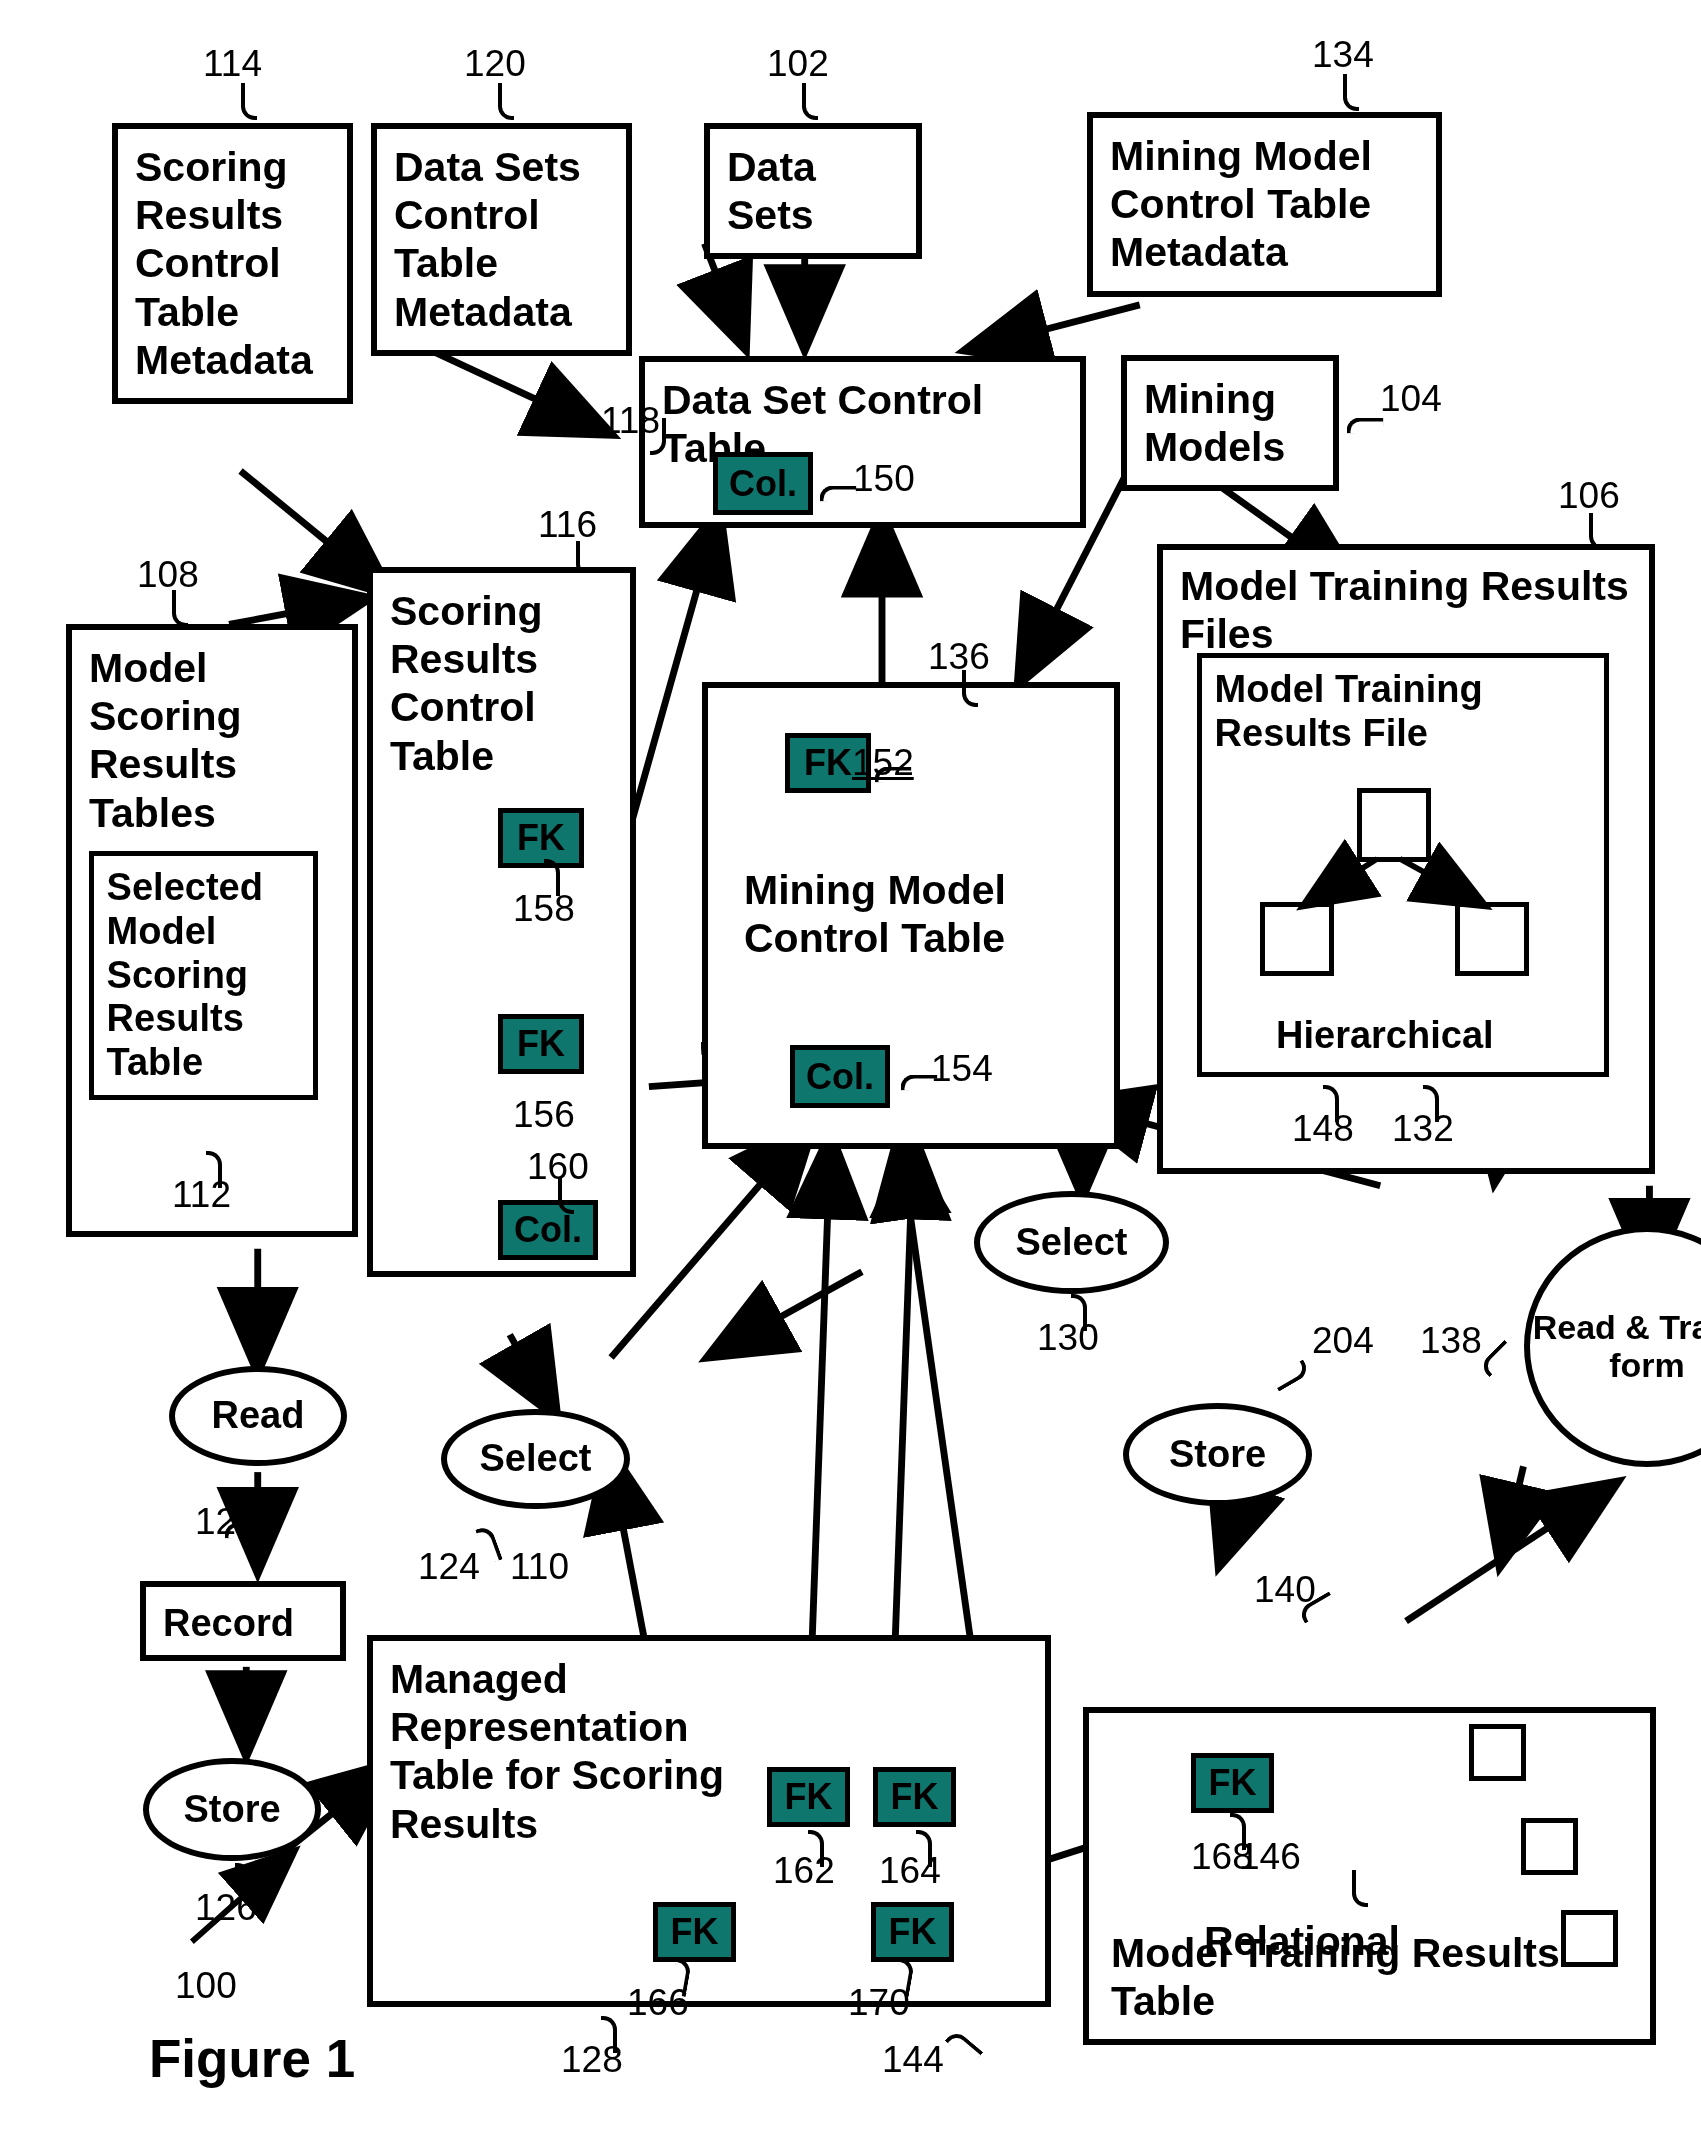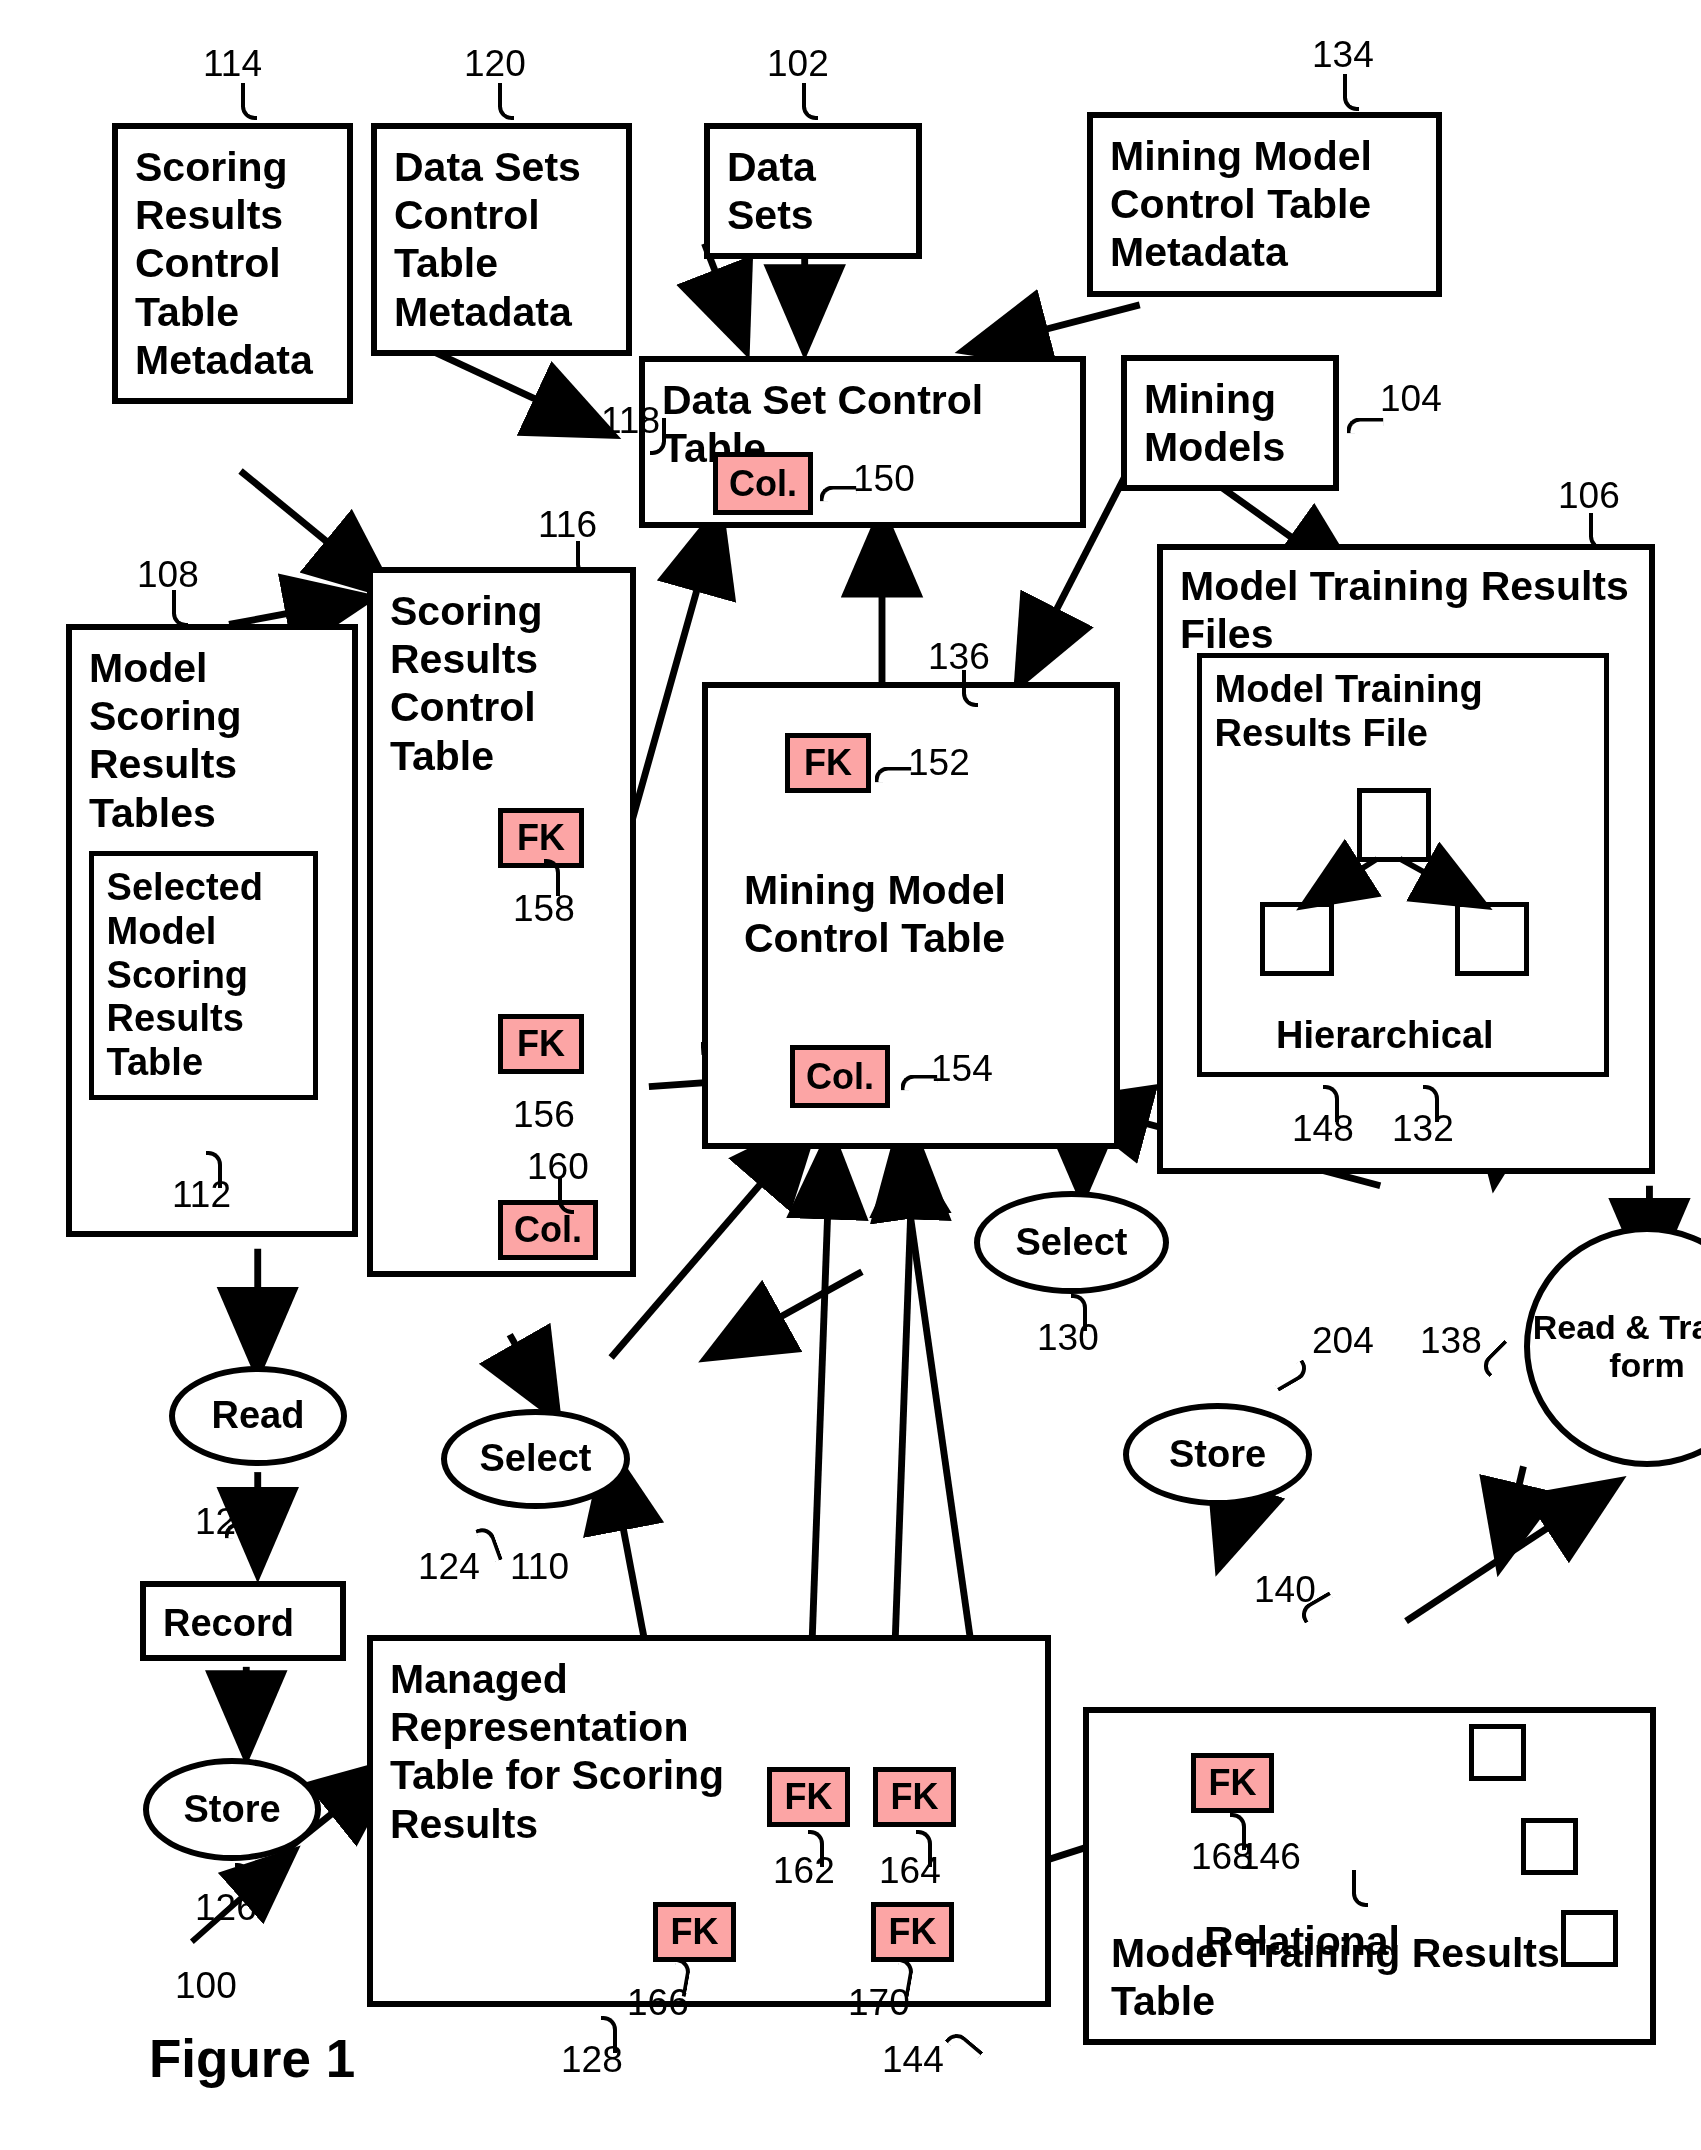--- a/index.html
+++ b/index.html
@@ -2,21 +2,21 @@
 <html style="font-size:9.2px"><head>
 <meta charset="utf-8">
 <style>
   * { box-sizing: border-box; }
   html, body { margin: 0; padding: 0; }
   body { width: 1701px; height: 2151px; background: #fff; font-family: Arial, Helvetica, sans-serif; position: relative; }
   .stage { position: relative; width: 1701px; height: 2151px; }
   .box { position: absolute; border: 6.9px solid #000; background: #fff; padding: 13.7px 17px; font-size: 41px; font-weight: 700; line-height: 1.18; }
   .box.small { font-size: 38px; }
   .inner { position: absolute; border: 5.7px solid #000; background: #fff; font-size: 38px; font-weight: 700; line-height: 1.15; padding: 10.3px 12.6px; }
-  .fk { position: absolute; border: 5.7px solid #000; background: #fca5a5; font-size: 36px; font-weight: 700; text-align: center; display:flex; align-items:center; justify-content:center; }
+  .fk { position: absolute; border: 5.7px solid #000; background: #0f766e; font-size: 36px; font-weight: 700; text-align: center; display:flex; align-items:center; justify-content:center; }
   .ell { position: absolute; border: 6.9px solid #000; border-radius: 50%; background: #fff; font-size: 38px; font-weight: 700; text-align: center; display:flex; align-items:center; justify-content:center; line-height:1.1; }
   .circ { position: absolute; border: 6.9px solid #000; border-radius: 50%; background: #fff; font-size: 34px; font-weight: 700; text-align: center; display:flex; align-items:center; justify-content:center; line-height:1.1; }
   .ref { position: absolute; font-size: 37px; font-weight: 400; }
   .figlabel { position: absolute; font-size: 53px; font-weight: 800; }
   .sq { position: absolute; border: 5.7px solid #000; background:#fff; }
   .tick { position: absolute; width: 16px; height: 37px; border-left: 4.6px solid #000; border-bottom: 4.6px solid #000; border-bottom-left-radius: 13.7px; }
   svg.conn { position: absolute; left:0; top:0; width:1701px; height:2151px; pointer-events:none; }
 </style>
 </head>
 <body>
@@ -119,21 +119,21 @@
   <div class="inner" style="left:89px; top:851px; width:229px;">Selected Model Scoring Results Table</div>
   <div class="ref" style="left:172px; top:1174px;">112</div>
   <div class="tick" style="left:206px; top:1151px; transform:rotate(180deg);"></div>
 
   <div class="box" style="left:702px; top:682px; width:418px; height:467px;">
       <span style="position:absolute; left:16px; top:178px; width:286px;margin-left:20px;">Mining Model Control Table</span>
     </div>
   <div class="ref" style="left:928px; top:636px;">136</div>
   <div class="tick" style="left:962px; top:670px;"></div>
   <div class="fk" style="left:785px; top:733px; width:86px; height:60px;">FK</div>
-  <div class="ref" style="left:908px; top:742px;">152</div>
+  <div class="ref" style="left:852px; top:742px;text-decoration:underline;">152</div>
   <div class="tick" style="left:885px; top:756px; transform:rotate(90deg);"></div>
   <div class="fk" style="left:790px; top:1045px; width:100px; height:63px;">Col.</div>
   <div class="ref" style="left:931px; top:1048px;">154</div>
   <div class="tick" style="left:911px; top:1064px; transform:rotate(90deg);"></div>
 
   <div class="ref" style="left:1558px; top:475px;">106</div>
   <div class="tick" style="left:1589px; top:513px;"></div>
   <div class="box" style="left:1157px; top:544px; width:498px; height:630px; padding-top:11.5px;">Model Training Results Files</div>
   <div class="inner" style="left:1197px; top:653px; width:412px; height:424px;">
     <span style="display:block; width:298px;">Model Training Results File</span>

